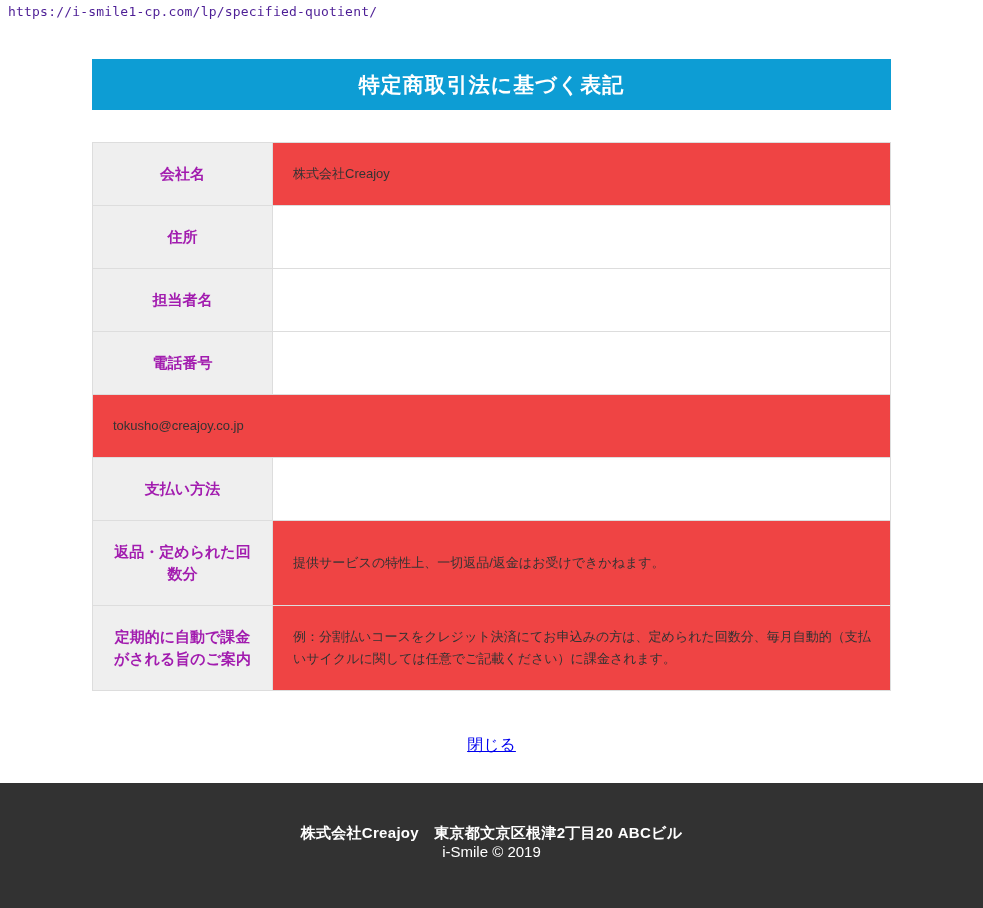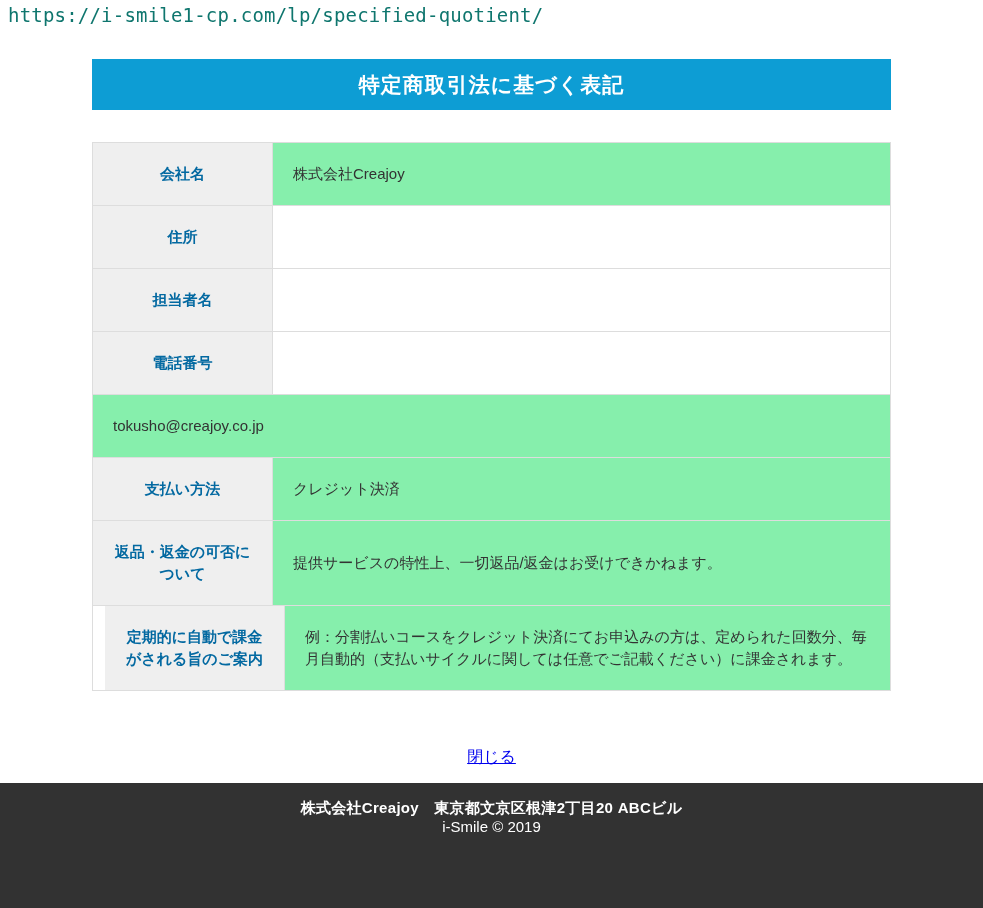--- a/index.html
+++ b/index.html
@@ -22,22 +22,22 @@
     width: 983px;
     height: 908px;
     position: relative;
     overflow: hidden;
   }
   .url-text {
     position: absolute;
     top: 4px;
     left: 8px;
     font-family: "DejaVu Sans Mono", "Liberation Mono", monospace;
-    font-size: 19px;
-    color: #0f766e;
+    font-size: 13px;
+    color: #4c1d95;
     letter-spacing: 0.2px;
     text-align: center;
   }
   .page {
     width: 799px;
     margin-left: 92px;
     padding-top: 59px;
   }
   .banner {
     height: 51px;
@@ -53,66 +53,66 @@
     letter-spacing: 1px;
   }
   .disclosure-table {
     margin-top: 32px;
     border: 1px solid var(--table-border);
   }
   .t-row {
     display: flex;
     border-bottom: 1px solid var(--table-border);
   }
-  .t-row:last-child { border-bottom: none; margin-left: 12px; }
+  .t-row:last-child { border-bottom: none; }
   .t-label {
     width: 180px;
     min-width: 180px;
     background: var(--label-cell-bg);
     border-right: 1px solid var(--table-border);
     display: flex;
     align-items: center;
     justify-content: center;
     text-align: center;
     font-weight: bold;
     font-size: 15px;
     line-height: 22px;
     padding: 20px 16px;
-    color: #0369a1;
+    color: #a21caf;
   }
   .t-value {
     flex: 1;
     display: flex;
     align-items: center;
-    font-size: 15px;
+    font-size: 13px;
     line-height: 22px;
     padding: 20px 18px 20px 20px;
     white-space: pre-line;
-    background: #86efac;
+    background: #ef4444;
   }
   .close-row {
     text-align: center;
-    margin-top: 56px;
+    margin-top: 44px;
   }
   .close-link {
     color: var(--link);
     font-size: 16px;
     text-decoration: underline;
     cursor: pointer;
   }
   .footer {
     position: absolute;
     left: 0;
     top: 783px;
     width: 983px;
     height: 125px;
     background: var(--footer-bg);
     color: var(--footer-text);
     text-align: center;
-    padding-top: 16px;
+    padding-top: 41px;
   }
   .footer-line1 {
     font-size: 15px;
     font-weight: 600;
     letter-spacing: 0.3px;
   }
   .footer-line2 {
     font-size: 15px;
     font-weight: 500;
   }
@@ -140,24 +140,23 @@
       <div class="t-label">担当者名</div>
     </div>
     <div class="t-row">
       <div class="t-label">電話番号</div>
     </div>
     <div class="t-row">
       <div class="t-value">tokusho@creajoy.co.jp</div>
     </div>
     <div class="t-row">
       <div class="t-label">支払い方法</div>
-      <div class="t-value">クレジット決済</div>
     </div>
     <div class="t-row">
-      <div class="t-label">返品・返金の可否について</div>
+      <div class="t-label">返品・定められた回数分</div>
       <div class="t-value">提供サービスの特性上、一切返品/返金はお受けできかねます。</div>
     </div>
     <div class="t-row">
       <div class="t-label">定期的に自動で課金がされる旨のご案内</div>
       <div class="t-value">例：分割払いコースをクレジット決済にてお申込みの方は、定められた回数分、毎月自動的（支払いサイクルに関しては任意でご記載ください）に課金されます。</div>
     </div>
   </div>
 
   <div class="close-row">
     <a class="close-link" href="#">閉じる</a>

